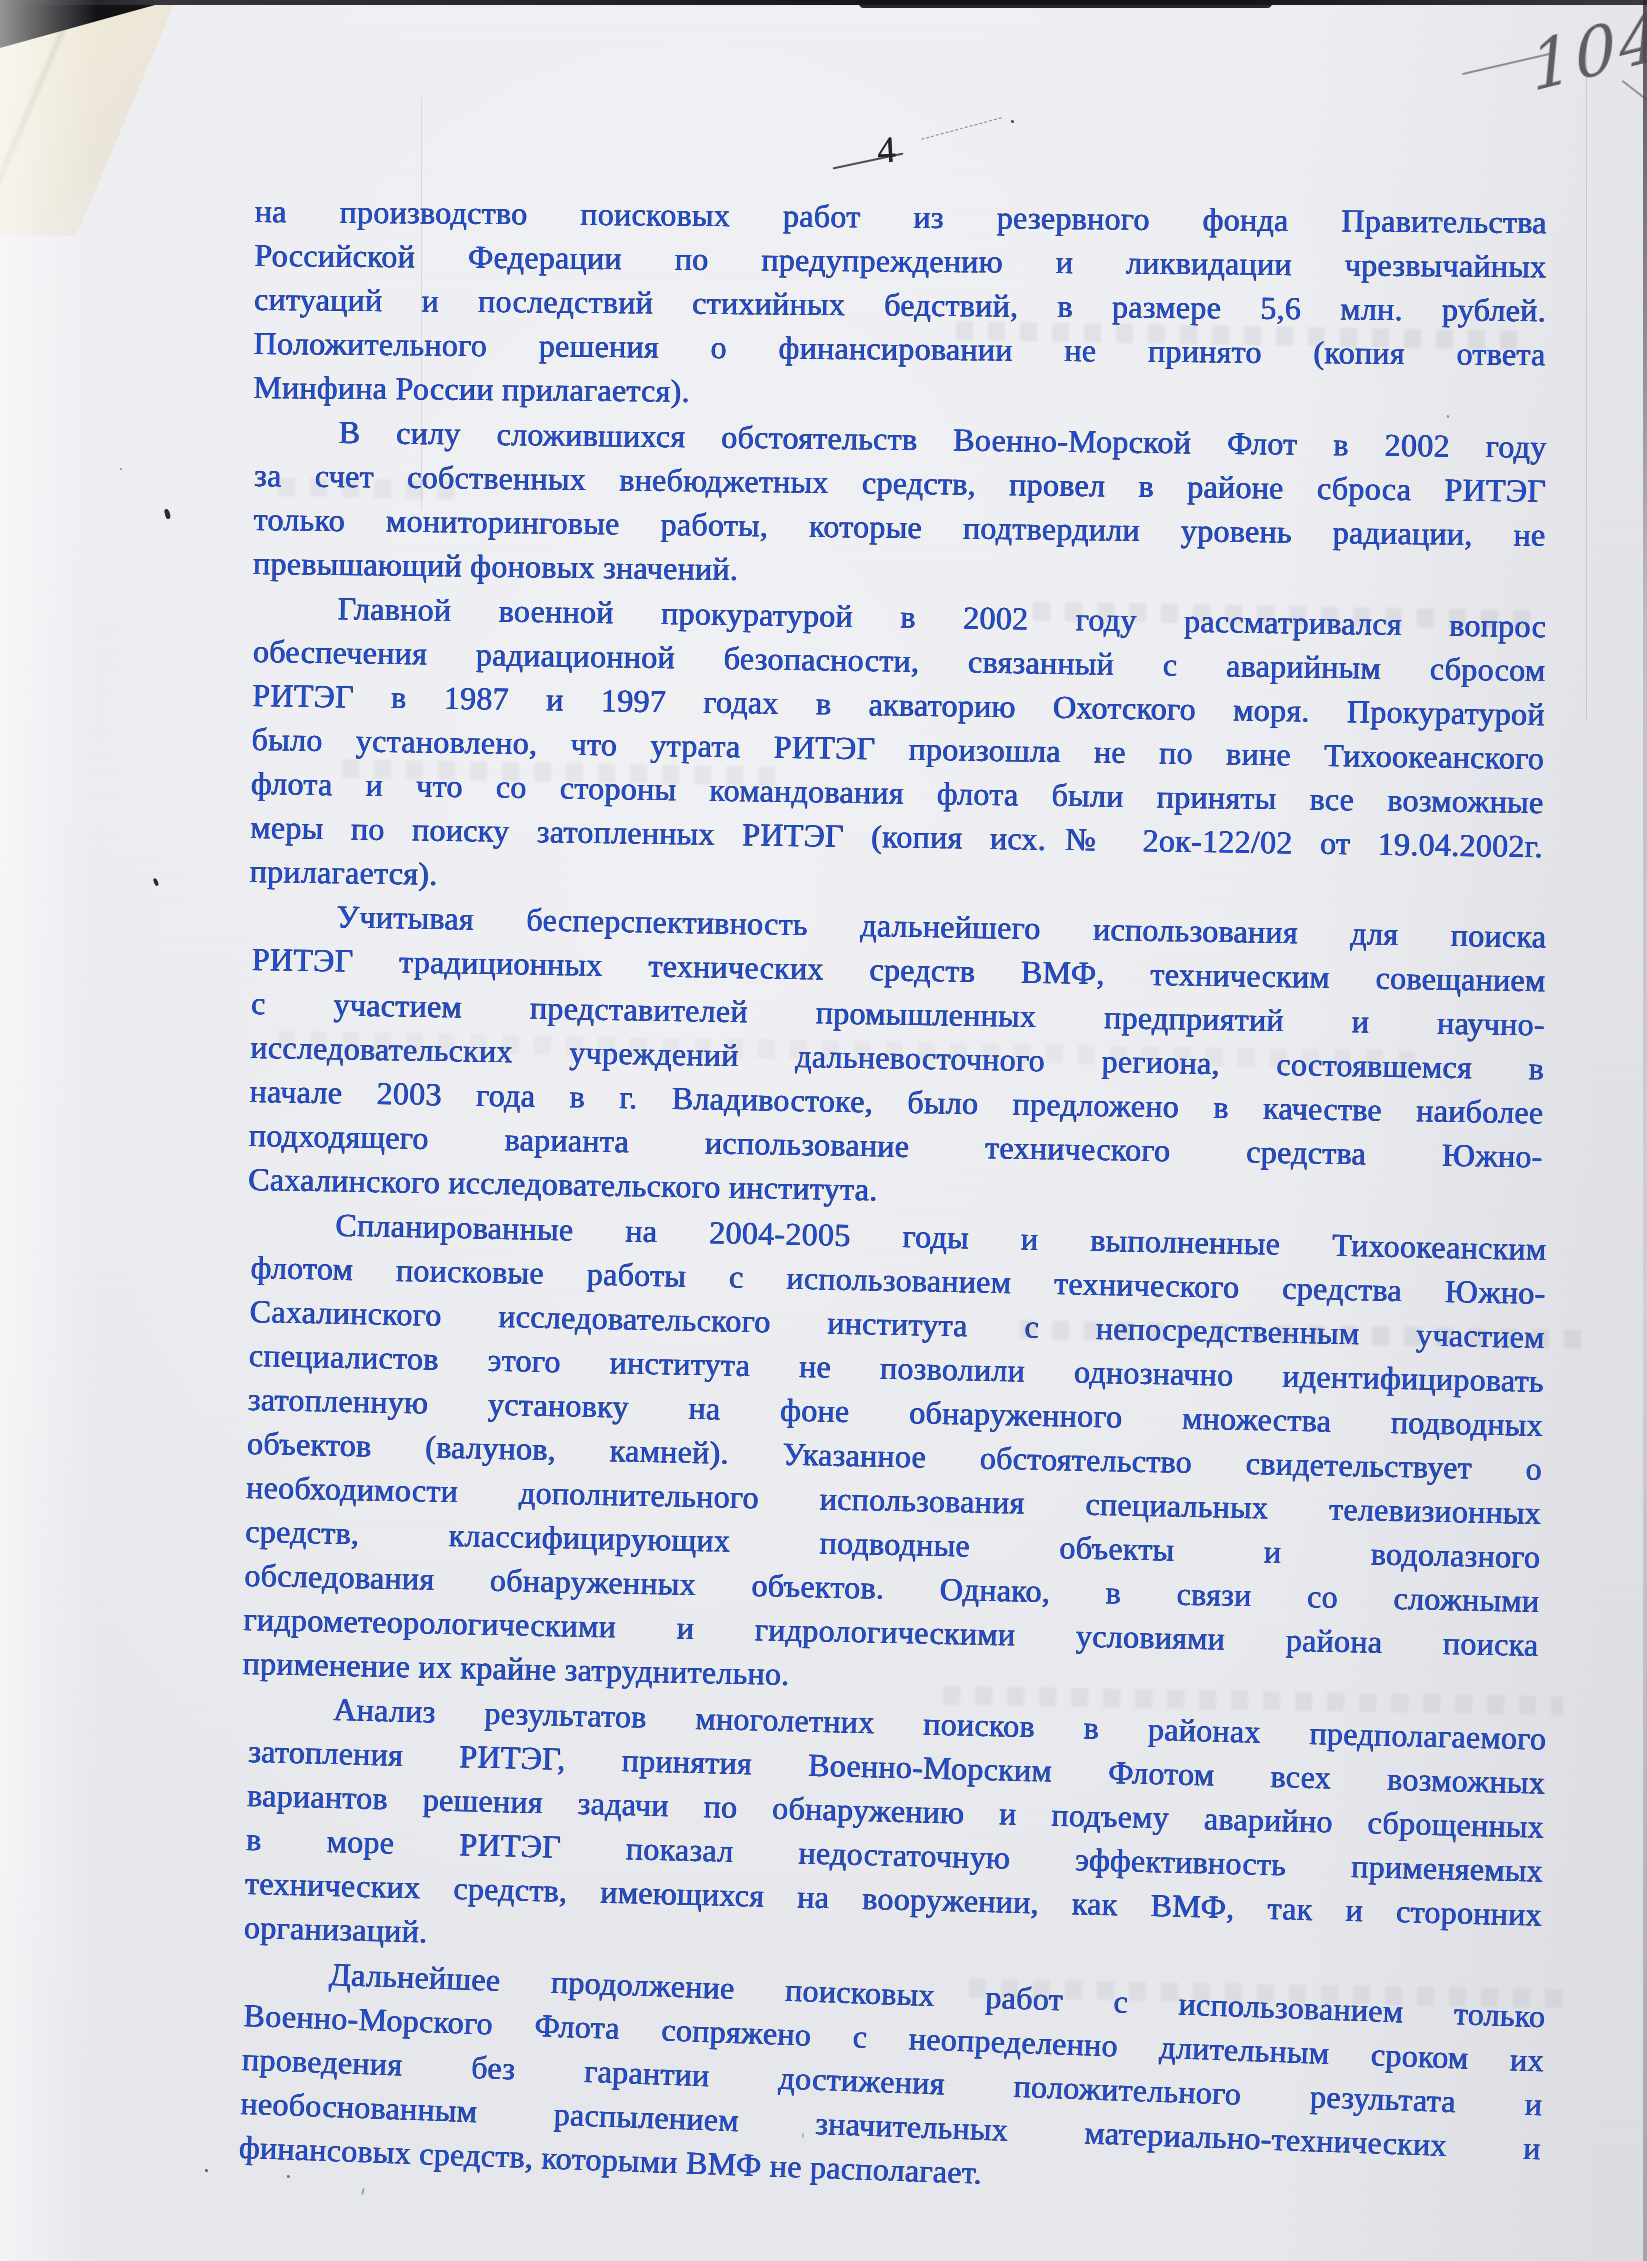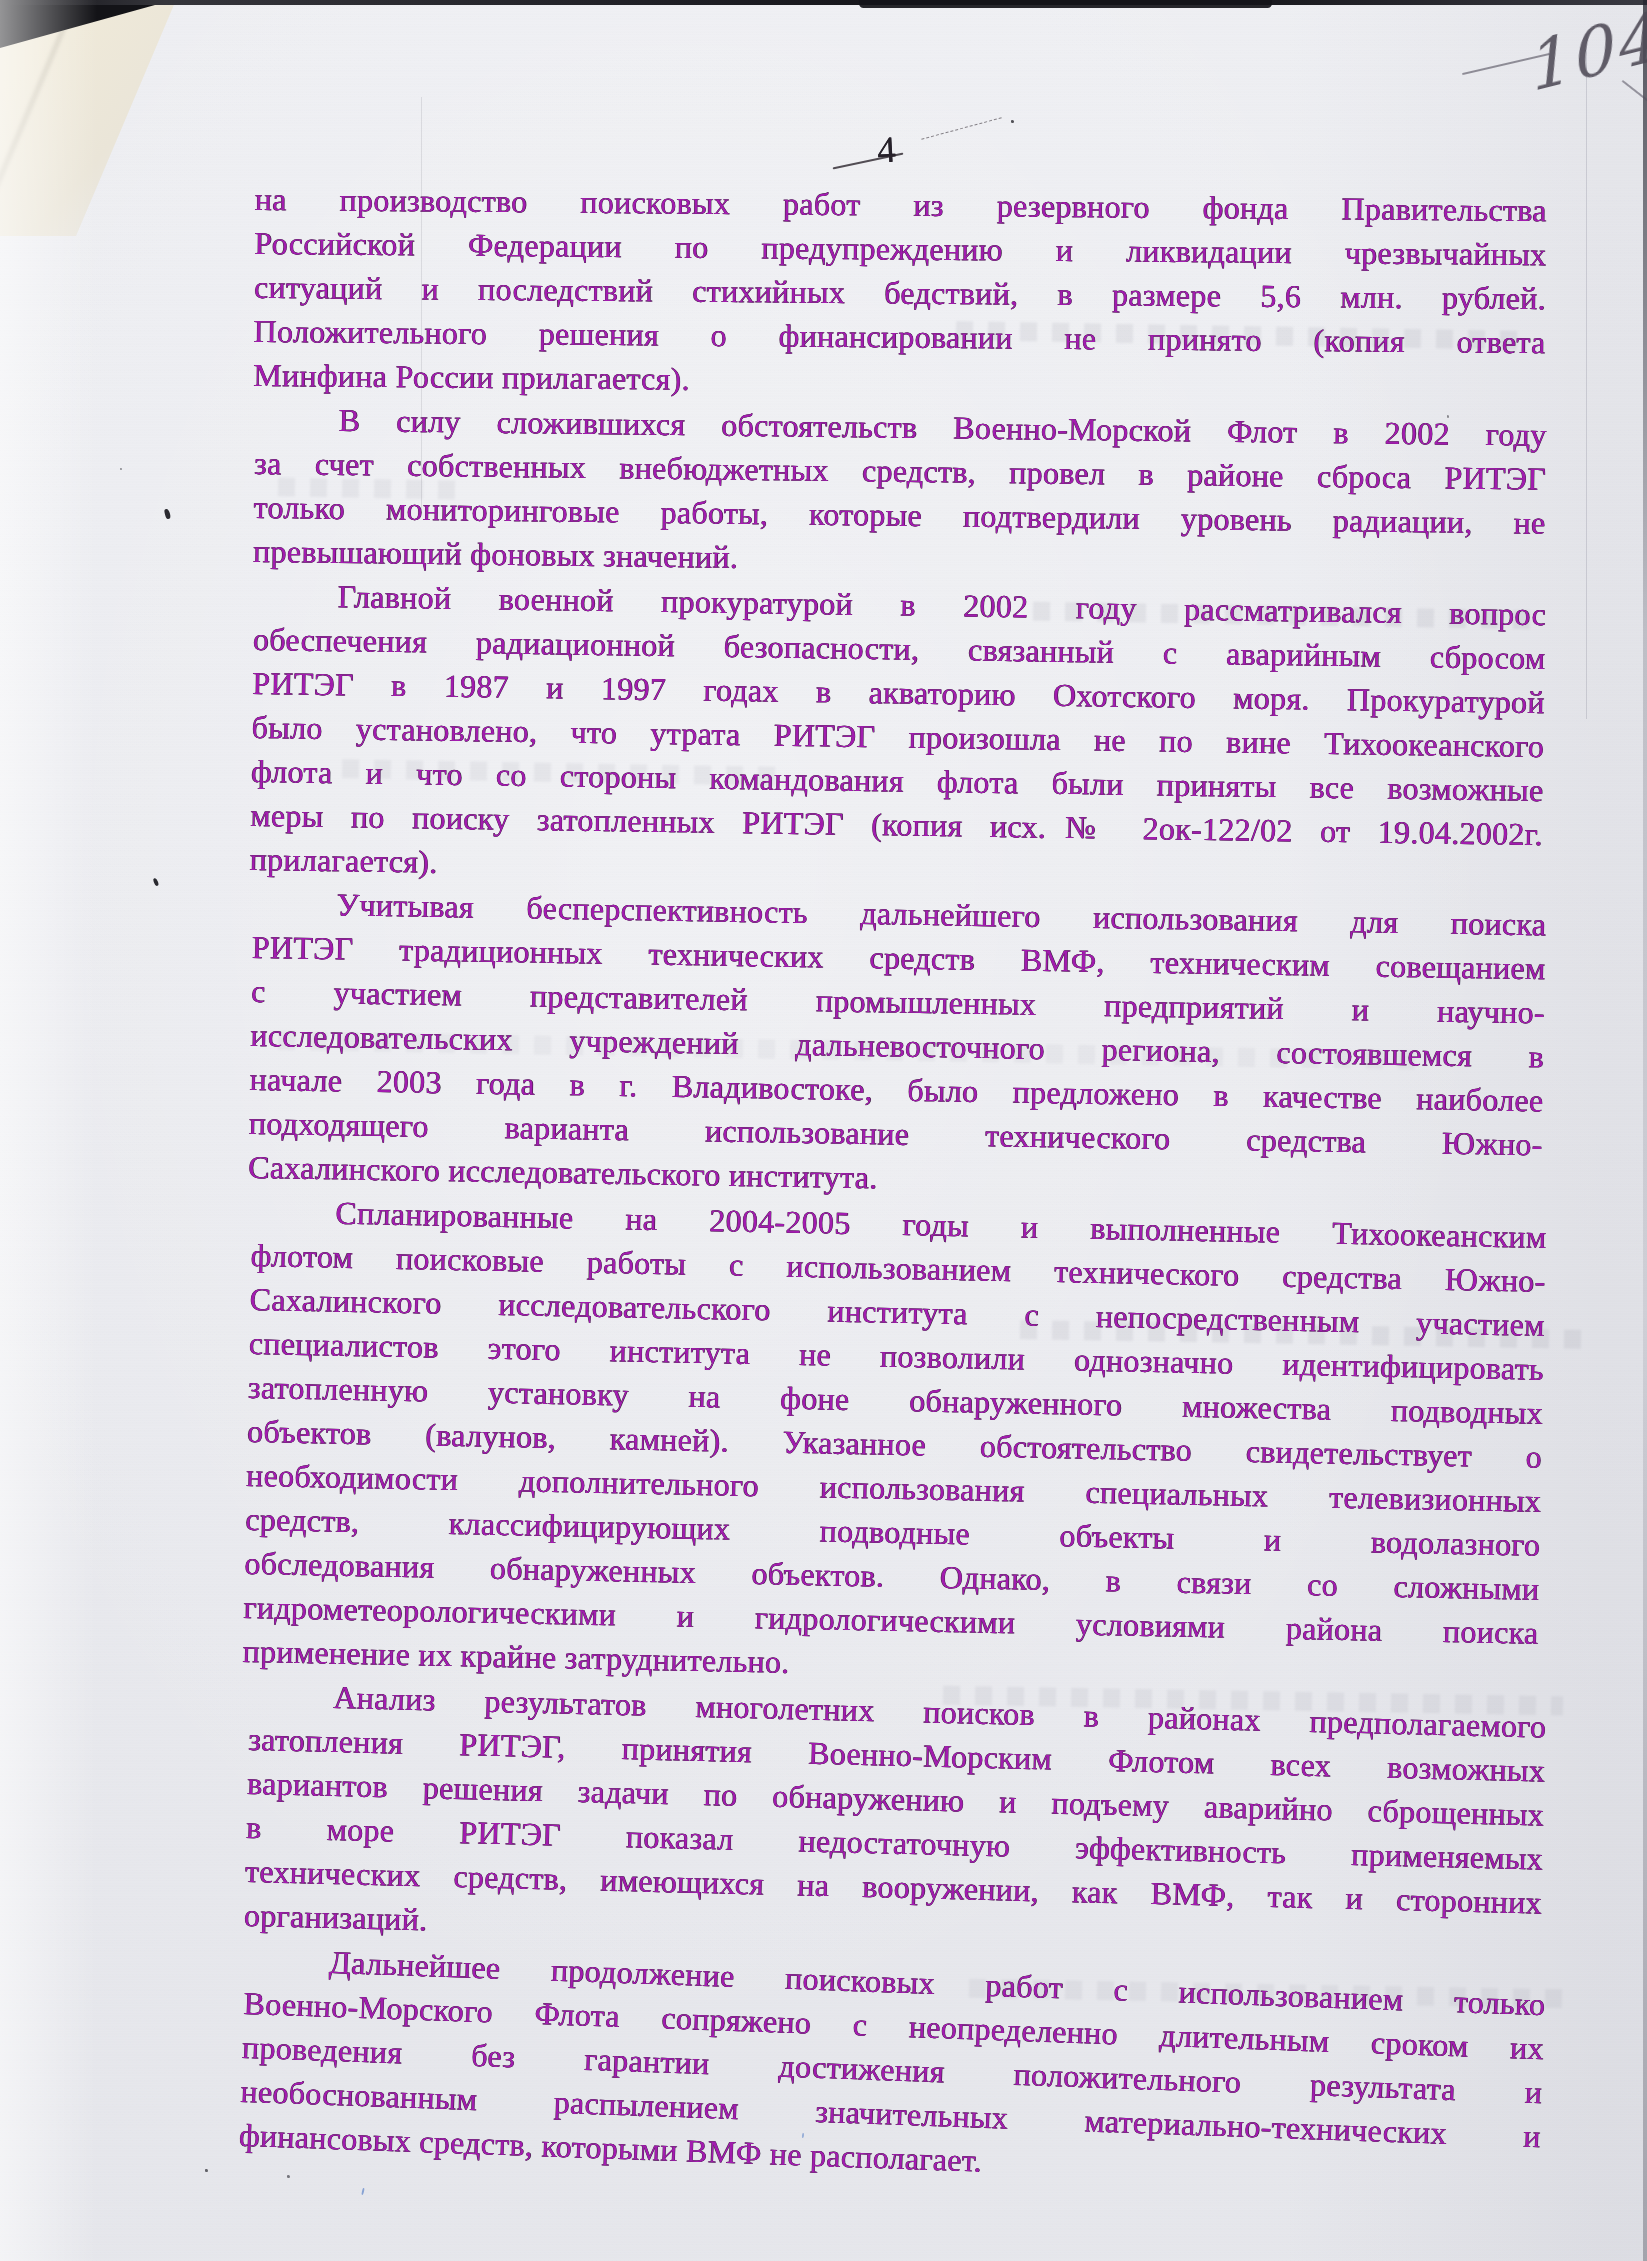--- a/index.html
+++ b/index.html
@@ -36,22 +36,22 @@
   .corner-black{position:absolute;top:0;left:0;width:173px;height:48px;background:#131317;
     clip-path:polygon(0 0,100% 0,0 100%);}
   .band-left{position:absolute;top:0;left:0;width:97px;height:100%;
     background:linear-gradient(90deg, rgba(255,255,255,.55), rgba(255,255,255,0));}
   .edge-right{position:absolute;top:0;right:0;width:3.9px;height:100%;
     background:linear-gradient(180deg, rgba(35,35,45,.75), rgba(95,95,108,.28) 28%, rgba(120,120,134,.16) 58%, rgba(70,70,82,.38));}
   .vline-fold-1{position:absolute;left:1586px;top:34px;width:1.3px;height:685px;background:rgba(130,130,148,.28);}
   .vline-fold-2{position:absolute;left:421px;top:97px;width:0.6px;height:413px;background:rgba(140,140,152,.22);}
   
   .text-block{
-    position:absolute;left:255px;top:177px;width:1292px;
-    font-size:32px;line-height:44px;color:#a21caf;
+    position:absolute;left:255px;top:189px;width:1292px;
+    font-size:32px;line-height:44px;color:#1d4ed8;
     letter-spacing:0.3px;
     text-shadow:0.3px 0 0 #241f24, -0.3px 0 0 rgba(30,26,32,.85),
       0.6px 0 0.6px rgba(30,90,140,.10), -0.6px 0 0.6px rgba(150,40,70,.10);
   }
   .para{transform-origin:0 0;}
   .line{text-align:justify;text-align-last:justify;white-space:normal;}
   .line.last{text-align-last:left;}
   .line.indent{text-indent:84px;}
   
   .page-num{

